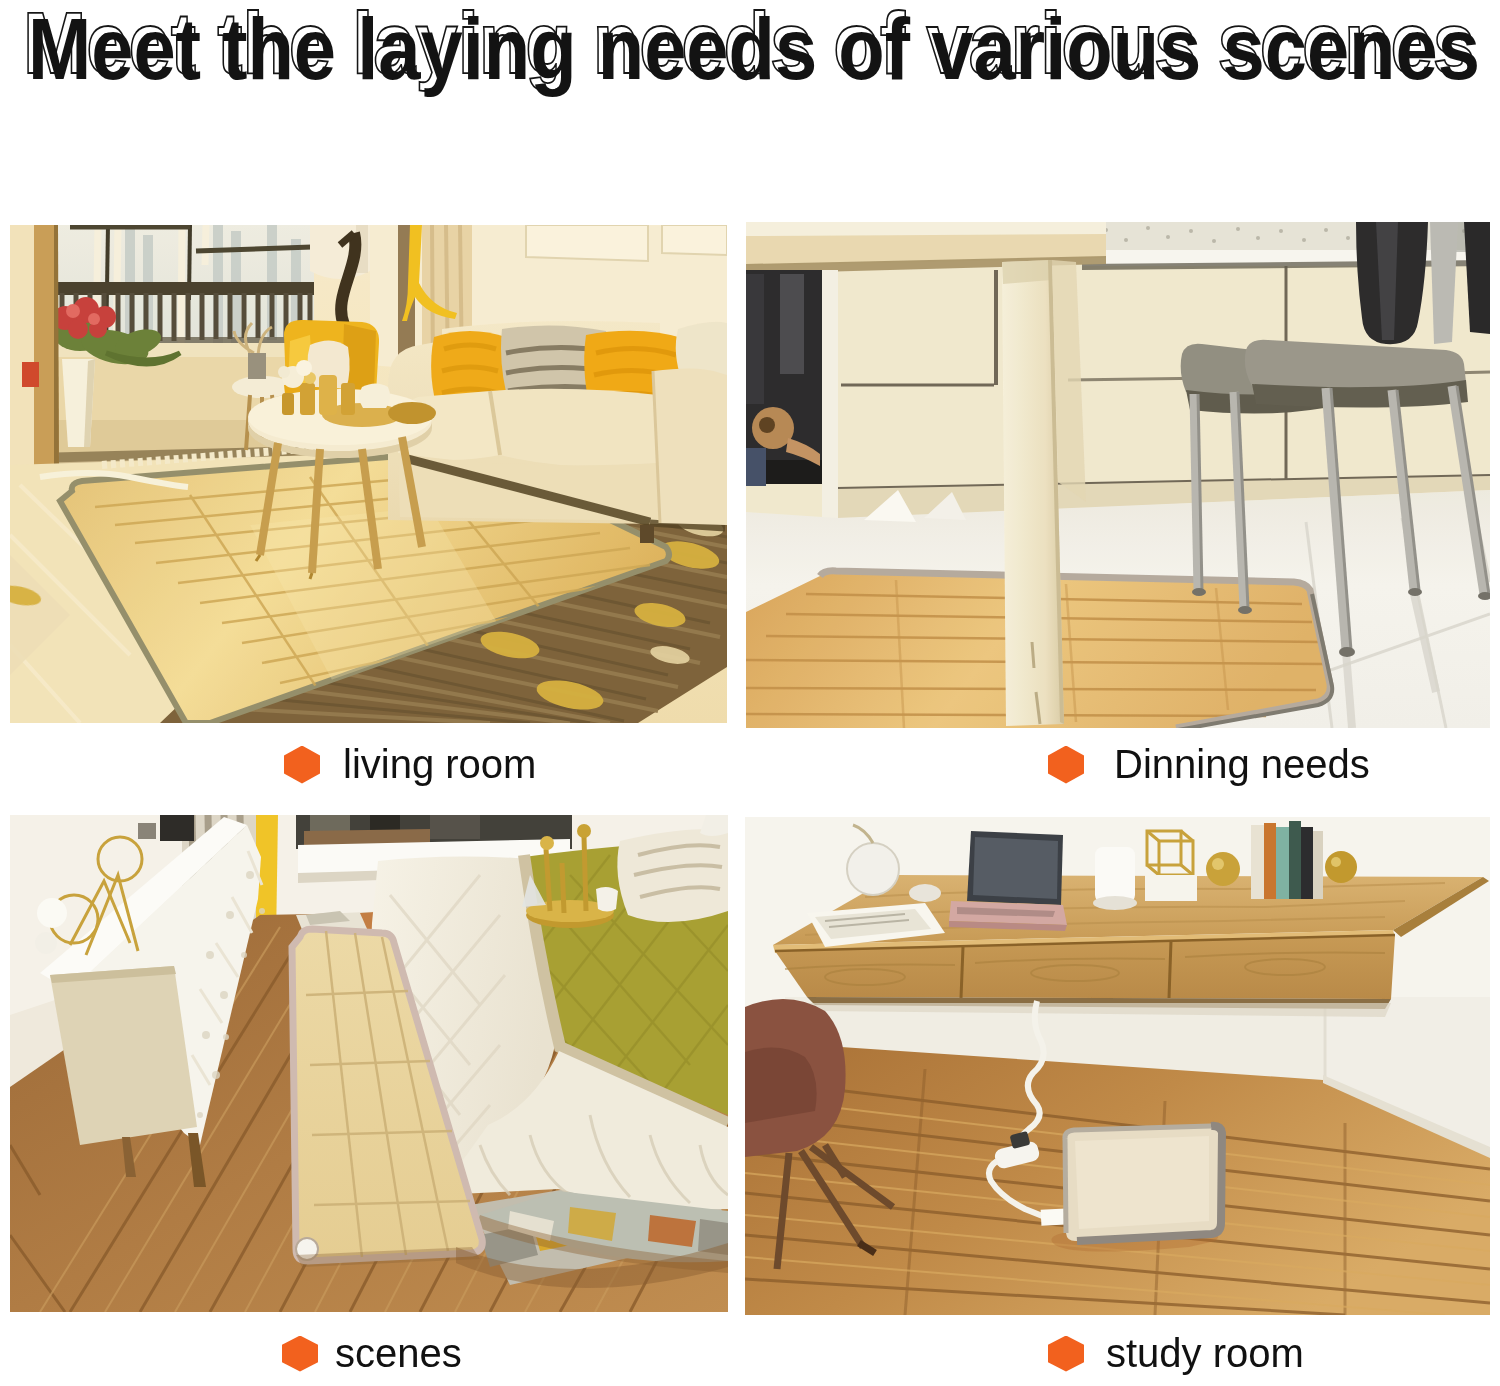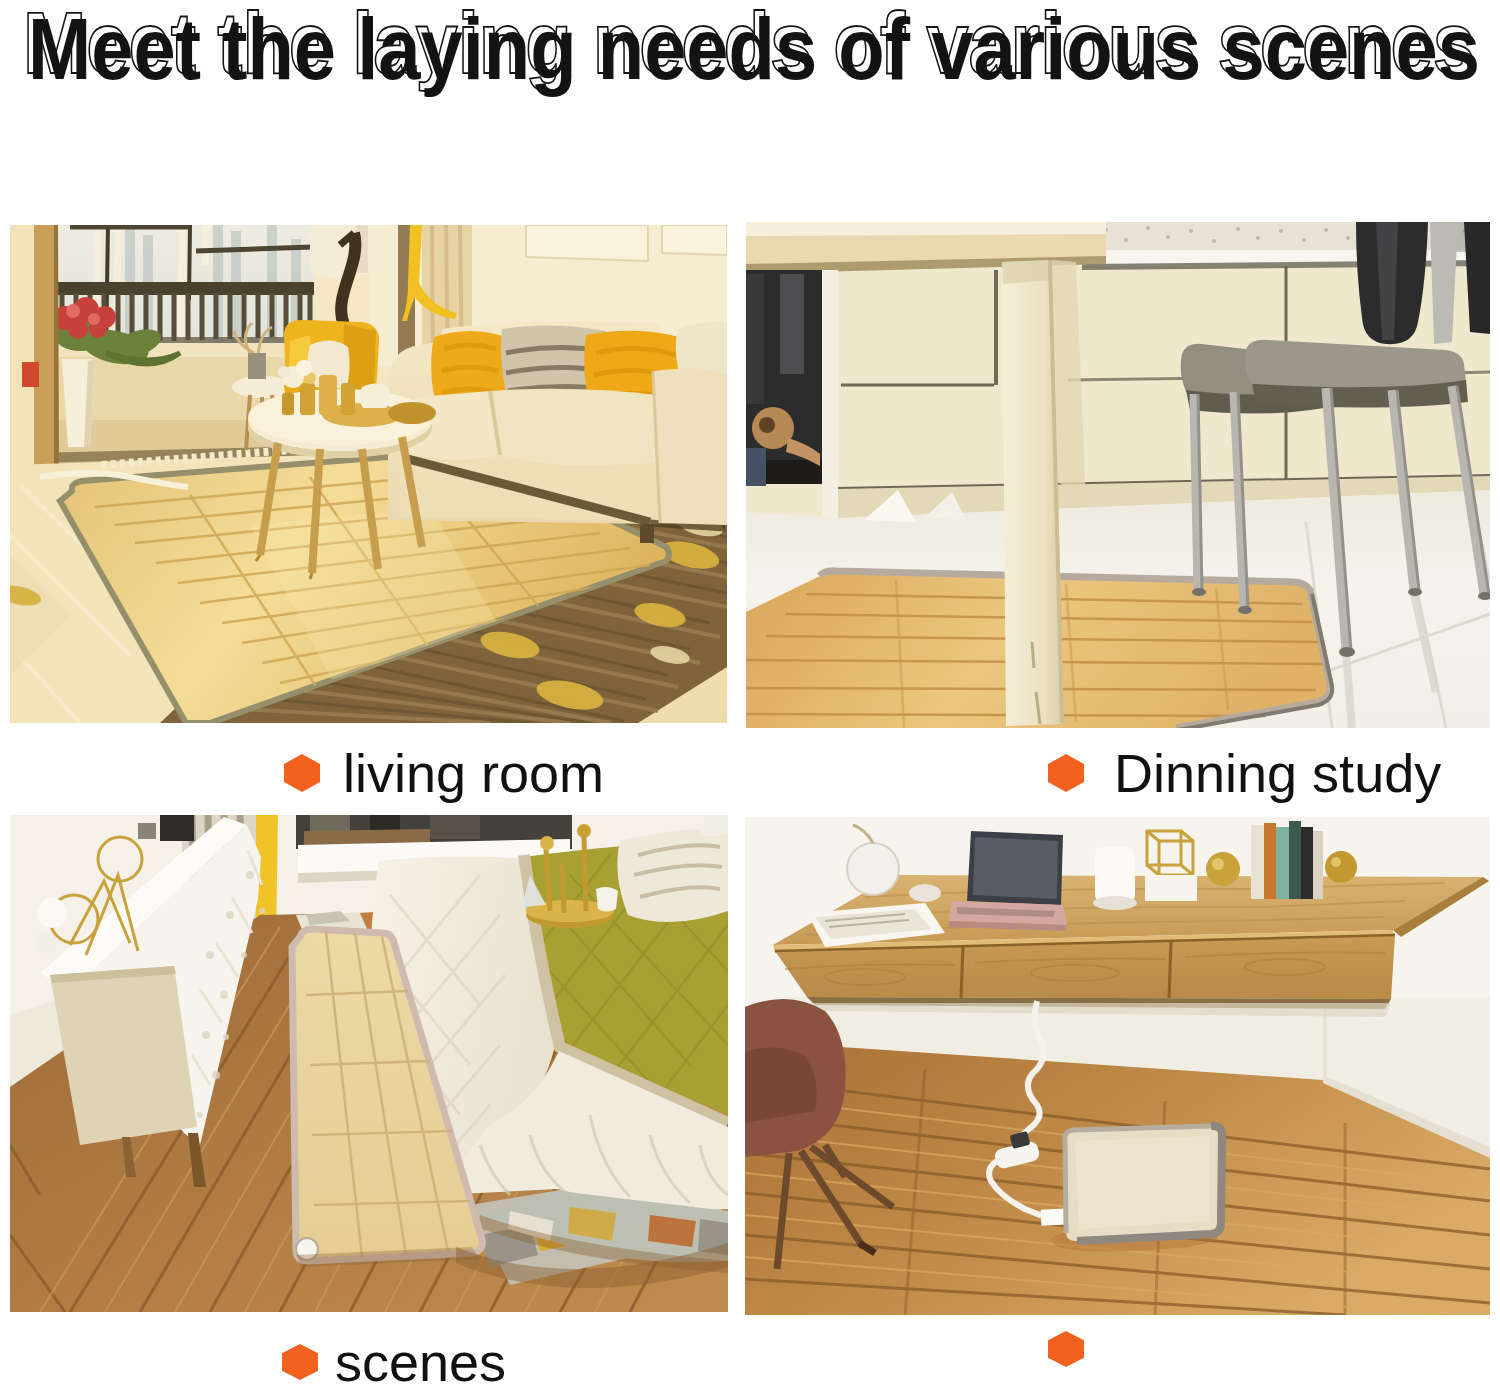--- a/index.html
+++ b/index.html
@@ -1,18 +1,18 @@
 <!DOCTYPE html>
 <html><head>
 <meta charset="utf-8">
 <style>
   html,body{margin:0;padding:0;background:#ffffff;width:1500px;height:1386px;overflow:hidden;}
   body{font-family:"Liberation Sans", sans-serif;position:relative;}
   .ph{position:absolute;overflow:hidden;}
-  .cap{position:absolute;display:flex;align-items:center;color:#111;font-size:54px;font-weight:400;letter-spacing:0px;}
+  .cap{position:absolute;display:flex;align-items:center;color:#111;font-size:40px;font-weight:400;letter-spacing:0px;}
   .hex{width:36px;height:38px;background:#f2611e;clip-path:polygon(50% 0%,100% 26%,100% 74%,50% 100%,0% 74%,0% 26%);margin-right:23px;flex:0 0 auto;}
 </style>
 </head>
 <body>
 
 <svg width="1500" height="130" style="position:absolute;left:0;top:0;">
   <text x="23" y="73" font-family="Liberation Sans, sans-serif" font-size="88" font-weight="bold" fill="none" stroke="#161616" stroke-width="1.8" textLength="1452" lengthAdjust="spacingAndGlyphs">Meet the laying needs of various scenes</text>
   <text x="28" y="79" font-family="Liberation Sans, sans-serif" font-size="88" font-weight="bold" fill="#131313" textLength="1452" lengthAdjust="spacingAndGlyphs">Meet the laying needs of various scenes</text>
 </svg>
 
@@ -806,23 +806,24 @@
 </svg>
 </div>
 
 <div class="cap" style="left:284px;top:742px;">
     <div class="hex"></div>
     <span>living room</span>
   </div>
 
 <div class="cap" style="left:1048px;top:742px;">
     <div class="hex" style="margin-right:30px;"></div>
-    <span>Dinning study</span>
+    <span>Dinning needs</span>
   </div>
 
 <div class="cap" style="left:282px;top:1331px;">
     <div class="hex" style="height:36px;margin-right:17px;"></div>
     <span>scenes</span>
   </div>
 
 <div class="cap" style="left:1048px;top:1331px;">
     <div class="hex" style="height:36px;margin-right:22px;"></div>
+    <span>study room</span>
   </div>
 
 </body></html>

